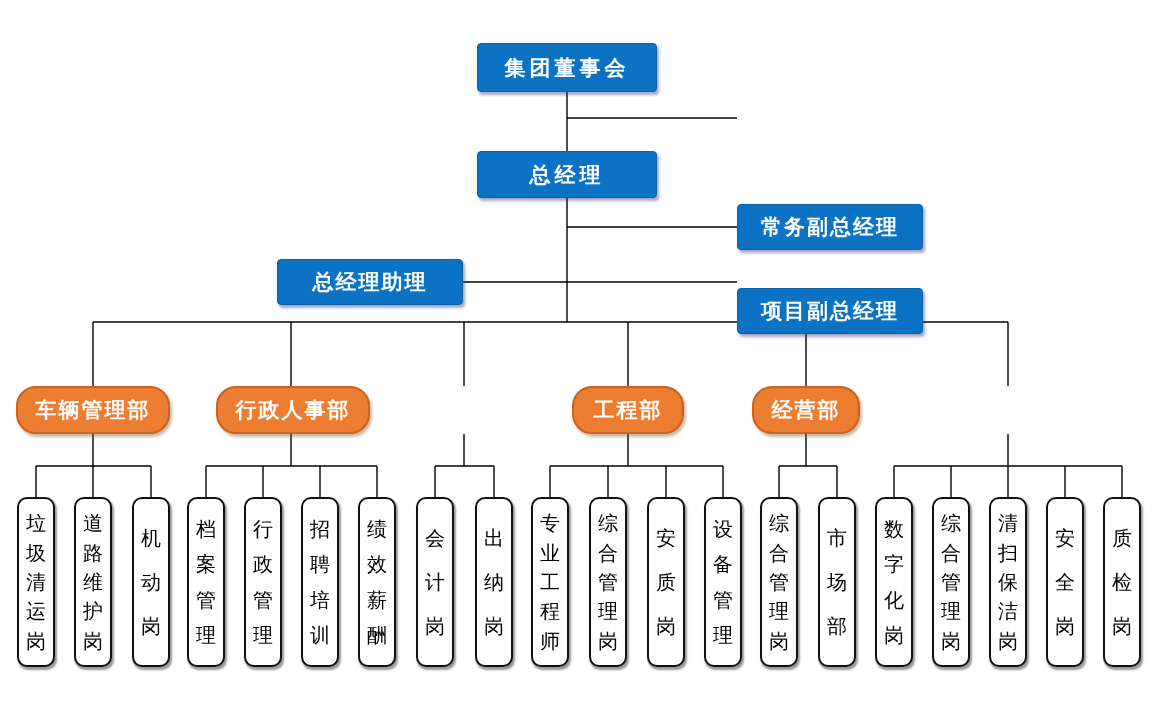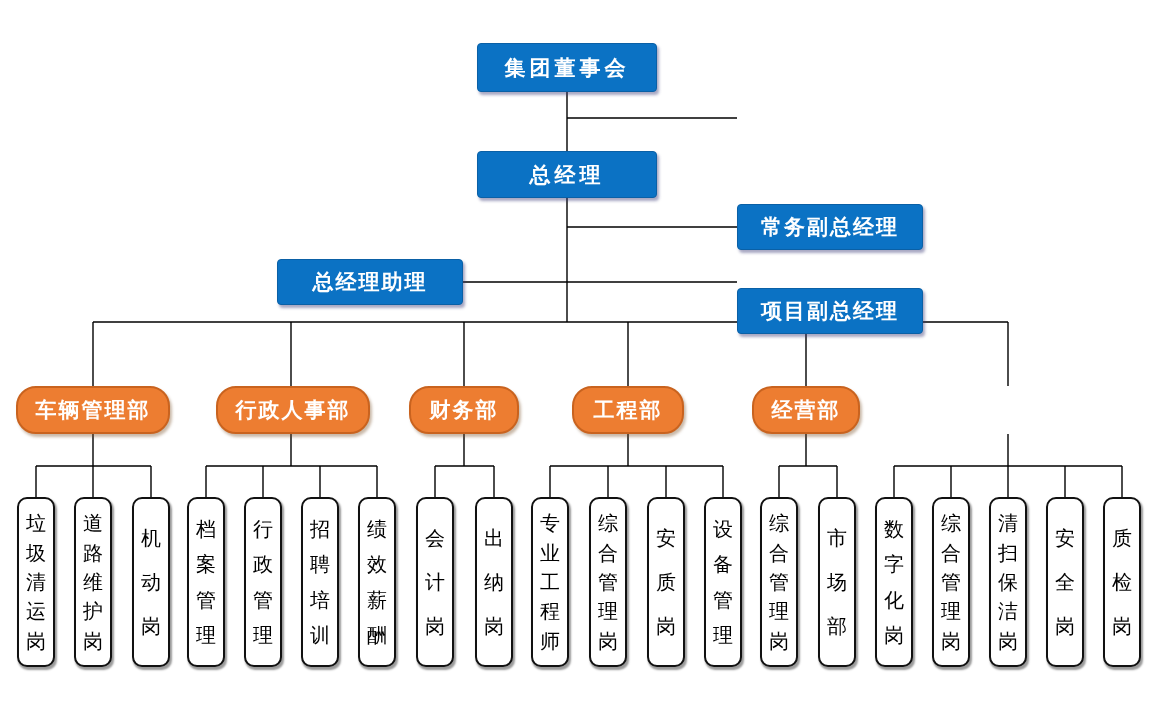--- a/index.html
+++ b/index.html
@@ -121,21 +121,20 @@
   </svg>
 
   <div class="node blue" style="left:477px; top:43px;  width:180px; height:49px;">集团董事会</div>
   <div class="node blue" style="left:737px; top:204px; width:186px; height:46px; letter-spacing:2px;">常务副总经理</div>
   <div class="node blue" style="left:477px; top:151px; width:180px; height:47px;">总经理</div>
   <div class="node blue" style="left:737px; top:259px; width:186px; height:46px; letter-spacing:2px;margin-top:29px;">项目副总经理</div>
   <div class="node blue" style="left:243px; top:259px; width:186px; height:46px; letter-spacing:2px;margin-left:34px;">总经理助理</div>
 
   <div class="node orange" style="left:16px;  top:386px; width:154px; height:48px;">车辆管理部</div>
   <div class="node orange" style="left:216px; top:386px; width:154px; height:48px;">行政人事部</div>
-  <div class="node orange" style="left:409px; top:386px; width:110px; height:48px;">财务部</div>
   <div class="node orange" style="left:572px; top:386px; width:112px; height:48px;">工程部</div>
   <div class="node orange" style="left:752px; top:386px; width:108px; height:48px;">经营部</div>
 
   <div class="node post vtext" style="left:17px;   top:497px; width:38px; height:170px;">
       <span>垃</span>
       <span>圾</span>
       <span>清</span>
       <span>运</span>
       <span>岗</span>
     </div>

